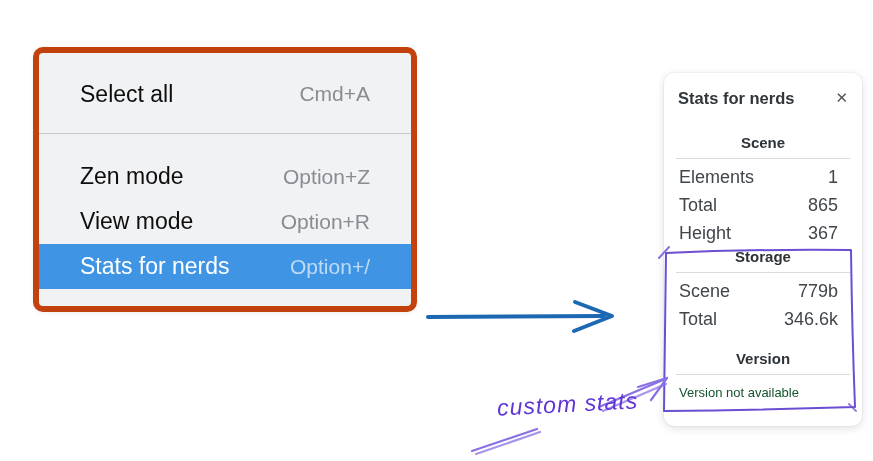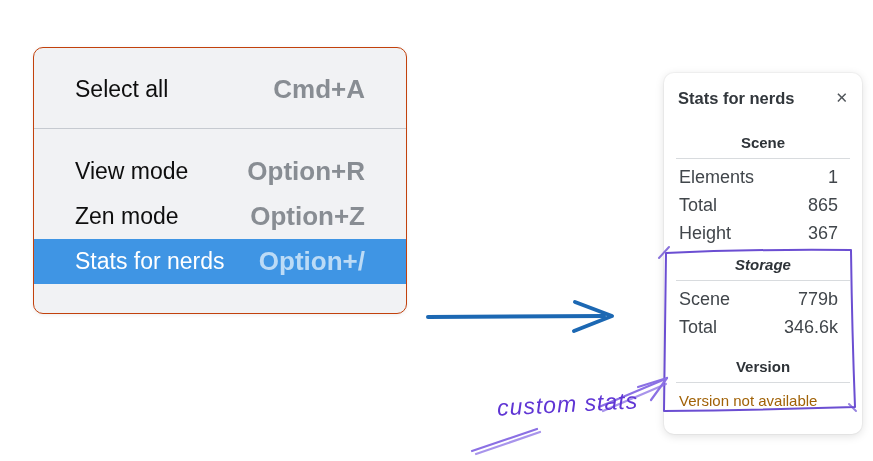--- a/index.html
+++ b/index.html
@@ -8,35 +8,35 @@
     background:#ffffff;
     font-family:"Liberation Sans", sans-serif;
     position:relative;
     overflow:hidden;
   }
 
   
   #context-menu{
     position:absolute;left:33px;top:47px;width:372px;
     background:#f1f2f4;
-    border:1px solid #c2410c;
+    border:6px solid #c2410c;
     border-radius:10px;
-    padding:18px 0 29px;
+    padding:18px 0 17px;
     box-shadow:0 1px 4px rgba(0,0,0,.07);
     z-index:2;
   }
   .menu-item{
     height:45px;
     display:flex;align-items:center;justify-content:space-between;
     padding:0 41px;
     font-size:23px;color:#0e0e0e;
     cursor:default;
   }
   .menu-item:first-child{height:46px;}
-  .menu-item .shortcut{font-size:26px;color:#888d93;font-weight:bold;}
+  .menu-item .shortcut{font-size:21px;color:#888d93;}
   .menu-sep{height:1px;background:#c6cad0;margin-top:16px;}
   .menu-sep + .menu-item{margin-top:20px;}
   .menu-item.selected{background:#3f95e4;color:#ffffff;}
   .menu-item.selected .shortcut{color:#bcdbf6;}
 
   
   #stats-panel{
     position:absolute;left:664px;top:73px;width:198px;
     background:#ffffff;
     border-radius:10px;
@@ -48,30 +48,30 @@
   }
   .panel-head{display:flex;align-items:center;justify-content:space-between;padding:0 14px;}
   .panel-title{font-size:16.5px;font-weight:700;color:#32373c;line-height:22px;}
   .close-btn{
     background:none;border:none;padding:0;margin:0;
     font-size:15px;color:#50555a;line-height:22px;cursor:pointer;
     font-family:"Liberation Sans", sans-serif;
   }
   .sec-header{text-align:center;font-weight:700;font-size:15px;color:#2e3338;line-height:19px;}
   .sec-header.scene{margin-top:24px;}
-  .sec-header.storage{margin-top:8px;font-style:italic;}
+  .sec-header.storage{}
   .sec-header.version{margin-top:16px;}
   .sec-rule{border:none;border-top:1px solid #d8dbde;margin:6px 12px 4px;}
   .stat-row{
     display:flex;justify-content:space-between;
     padding:0 24px 0 15px;
     font-size:18px;line-height:28px;color:#41464b;
   }
   .stat-row .stat-value{color:#41464b;}
-  .note-row{padding:0 15px;font-size:15px;line-height:28px;color:#a16207;}
+  .note-row{padding:0 15px;font-size:13px;line-height:28px;color:#14532d;}
 
   
   #annotation-layer{
     position:absolute;left:0;top:0;width:873px;height:461px;
     z-index:5;pointer-events:none;
   }
   #custom-stats-label{
     position:absolute;left:497px;top:391px;
     font-size:23px;font-style:italic;font-weight:500;
     letter-spacing:1px;
@@ -86,26 +86,26 @@
 
 <div id="context-menu">
   <div class="menu-item">
     <span>Select all</span>
     <span class="shortcut">Cmd+A</span>
   </div>
 
   <div class="menu-sep"></div>
 
   <div class="menu-item">
+    <span>Zen mode</span>
+    <span class="shortcut">Option+Z</span>
+  </div>
+  <div class="menu-item">
     <span>View mode</span>
     <span class="shortcut">Option+R</span>
-  </div>
-  <div class="menu-item">
-    <span>Zen mode</span>
-    <span class="shortcut">Option+Z</span>
   </div>
   <div class="menu-item selected">
     <span>Stats for nerds</span>
     <span class="shortcut">Option+/</span>
   </div>
 </div>
 
 <div id="stats-panel">
   <div class="panel-head">
     <span class="panel-title">Stats for nerds</span>

